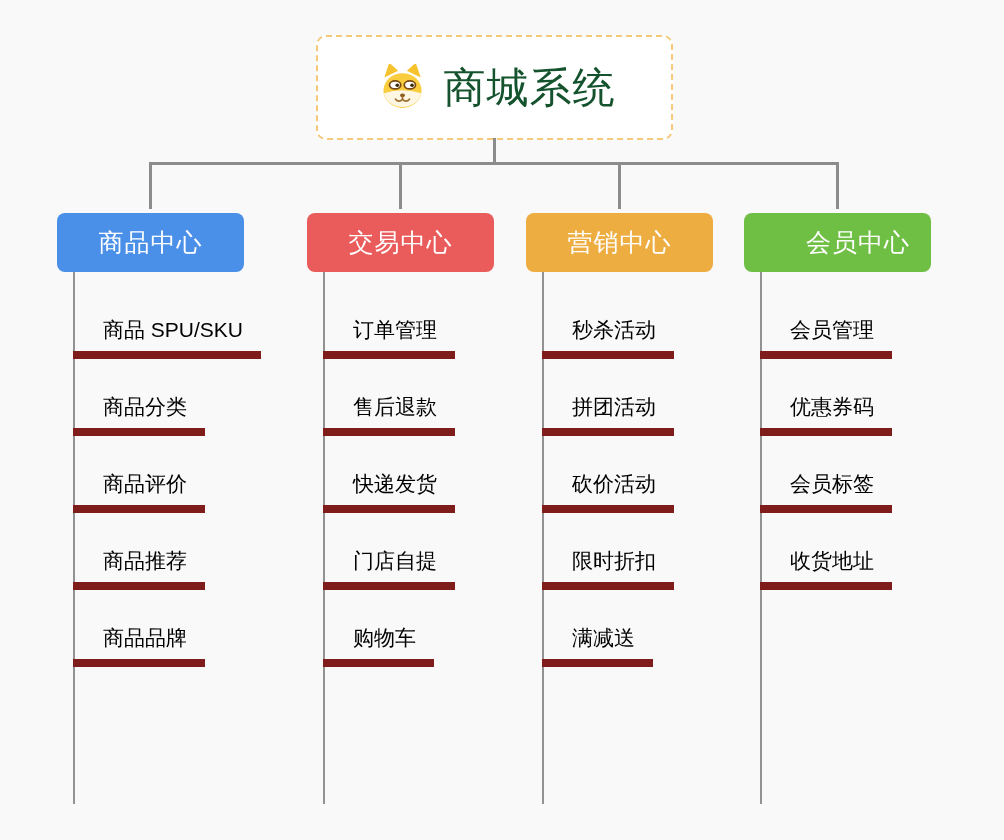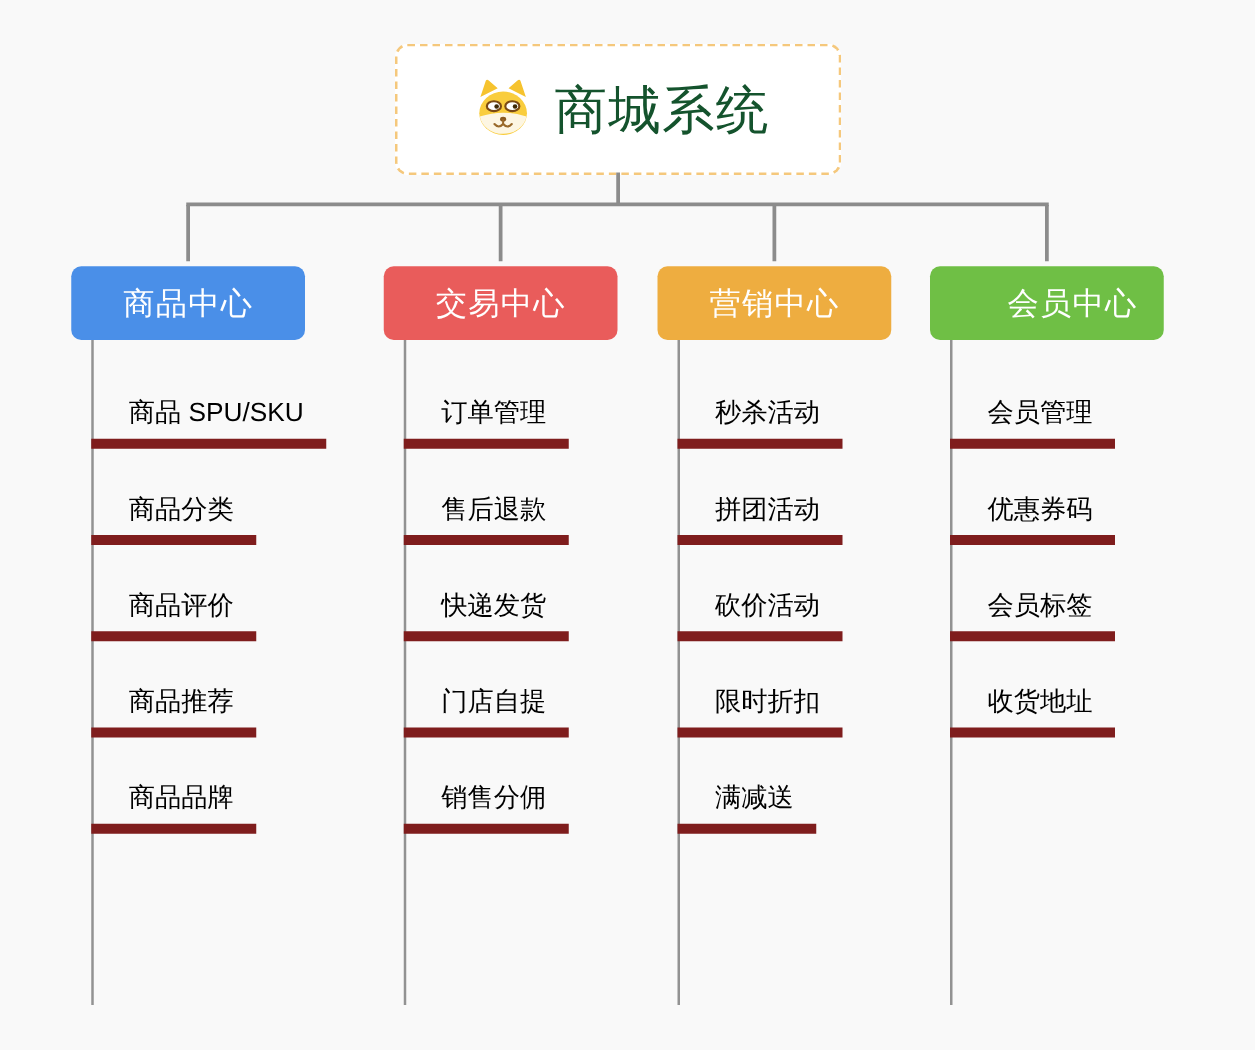--- a/index.html
+++ b/index.html
@@ -99,21 +99,21 @@
       <div class="leaf">
           <span>售后退款</span>
         </div>
       <div class="leaf">
           <span>快递发货</span>
         </div>
       <div class="leaf">
           <span>门店自提</span>
         </div>
       <div class="leaf">
-          <span>销售分佣</span>
+          <span>购物车</span>
         </div>
     </div>
   </div>
 
   <div class="branch b3">
     <div class="bnode" style="background: rgb(238, 173, 64);">营销中心</div>
     <div class="brail"></div>
     <div class="leaves">
       <div class="leaf">
           <span>秒杀活动</span>

